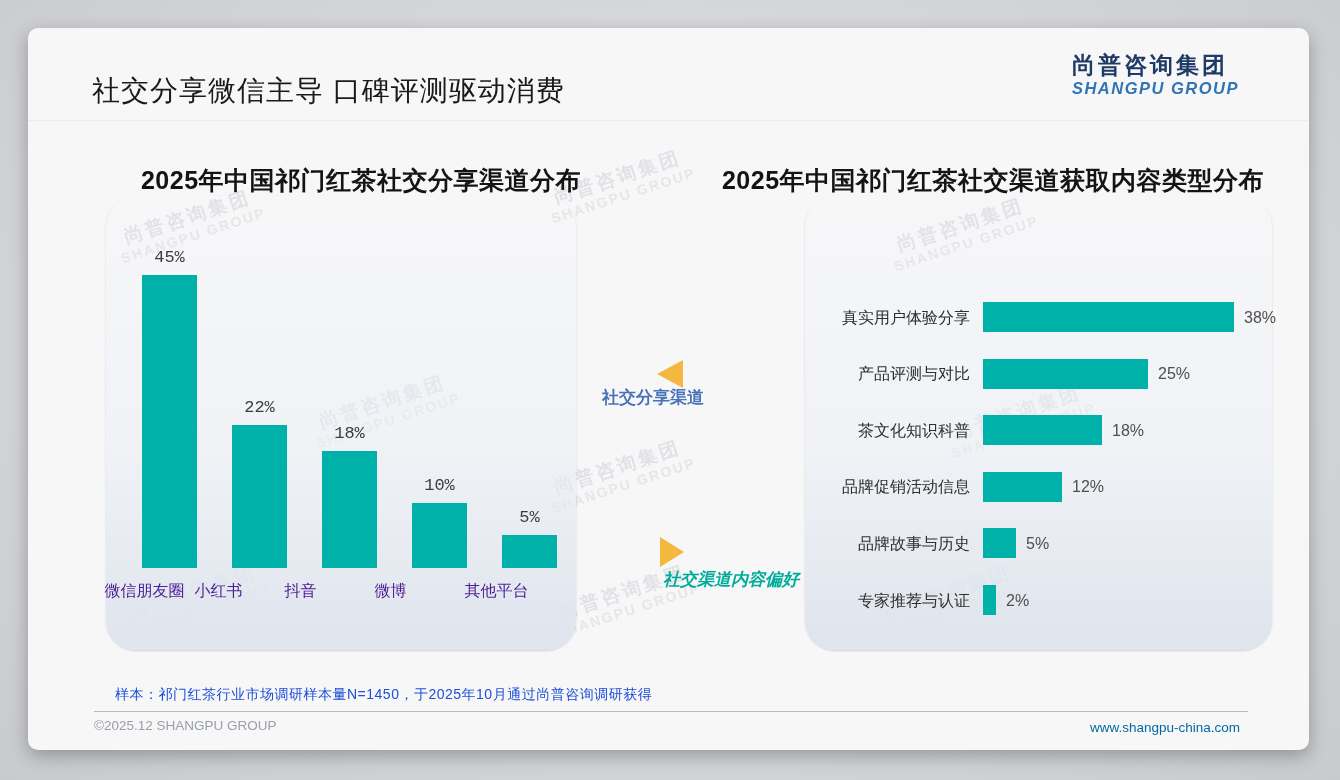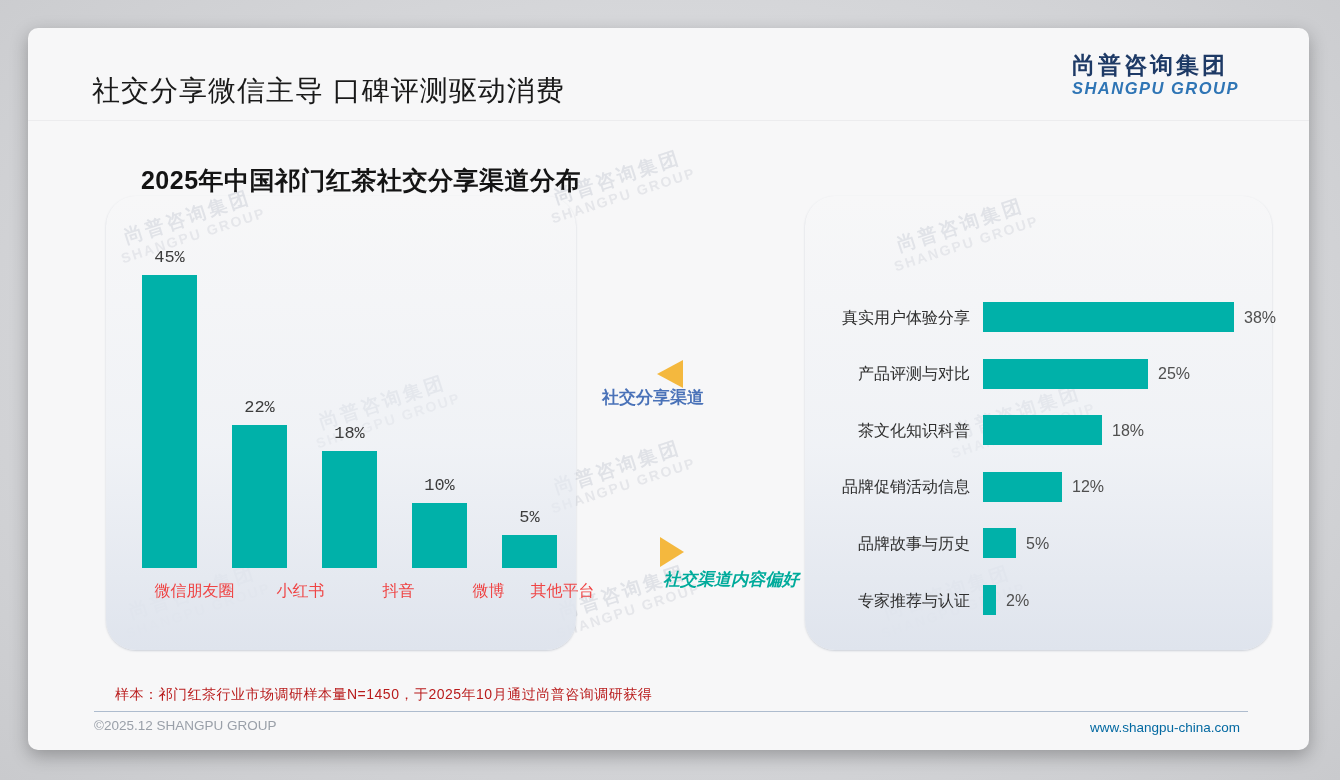--- a/index.html
+++ b/index.html
@@ -29,33 +29,33 @@
   .panel{
     top:168px;height:454px;border-radius:30px;
     background:linear-gradient(180deg, rgba(247,248,250,0) 0%, rgba(234,238,244,0.55) 55%, #dfe4ed 100%);
     box-shadow:0 1px 2px rgba(110,122,145,0.30);
   }
   .panel.left{left:78px;width:470px;}
   .panel.right{left:777px;width:467px;}
   
   .vbar{background:#00b1a9;}
   .vbar-value{font-size:17px;color:#3c3c3c;text-align:center;height:22px;line-height:22px;font-family:Liberation Mono, monospace;}
-  .vbar-label{font-size:16px;color:#ef4444;text-align:right;height:20px;line-height:20px;}
+  .vbar-label{font-size:16px;color:#4c1d95;text-align:left;height:20px;line-height:20px;}
   
   .hrow-label{font-size:16px;color:#2f2f2f;text-align:right;height:31px;line-height:31px;font-family:Liberation Serif, serif;}
   .hbar{background:#00b1a9;height:30px;}
   .hbar-value{font-size:16px;color:#4f4f4f;height:31px;line-height:31px;}
   
   .tri{width:0;height:0;}
   .tri-left{left:629px;top:332px;border-top:14px solid transparent;border-bottom:14px solid transparent;border-right:26px solid #f4b83e;}
   .tri-right{left:632px;top:509px;border-top:15px solid transparent;border-bottom:15px solid transparent;border-left:24px solid #f4b83e;}
   .mid-label-1{left:549px;top:358px;width:152px;font-size:17px;font-weight:bold;color:#4a72b8;text-align:center;}
   .mid-label-2{left:635px;top:540px;width:170px;font-size:17px;font-weight:bold;color:#00ab9b;text-align:left;font-style:italic;}
   
-  .foot-note{left:87px;top:658px;font-size:14px;color:#b91c1c;letter-spacing:0.5px;}
+  .foot-note{left:87px;top:658px;font-size:14px;color:#1d4ed8;letter-spacing:0.5px;}
   .foot-rule{left:66px;top:683px;width:1154px;height:1px;background:#aebcce;}
   .foot-copy{left:66px;top:690px;font-size:13.5px;color:#9aa0a9;}
   .foot-site{right:69px;top:692px;font-size:13.5px;color:#0369a1;}
   
   .wm{
     transform:translate(-50%,-50%) rotate(-18deg);
     text-align:center;pointer-events:none;white-space:nowrap;
   }
   .wm-cn{font-size:19px;font-weight:bold;letter-spacing:3px;color:rgba(105,116,140,0.16);line-height:22px;}
   .wm-en{font-size:14px;font-weight:bold;letter-spacing:2px;color:rgba(105,116,140,0.13);line-height:16px;}
@@ -106,20 +106,21 @@
 
   <div class="abs header-title">社交分享微信主导 口碑评测驱动消费</div>
   <div class="abs header-rule"></div>
 
   <div class="abs logo">
     <div class="logo-cn">尚普咨询集团</div>
     <div class="logo-en">SHANGPU GROUP</div>
   </div>
 
   <div class="abs chart-title left">2025年中国祁门红茶社交分享渠道分布</div>
+  <div class="abs chart-title right">2025年中国祁门红茶社交渠道获取内容类型分布</div>
 
   <div class="abs panel left"></div>
   <div class="abs panel right"></div>
 
   <div class="abs" id="vchart" style="left:0;top:0;width:1281px;height:722px;">
       <div class="abs vbar" style="left: 114px; top: 247px; width: 55px; height: 293px;"></div>
       <div class="abs vbar-value" style="left: 101.5px; top: 219px; width: 80px;">45%</div>
       <div class="abs vbar-label" style="left: 76.5px; top: 553px; width: 130px;">微信朋友圈</div>
       <div class="abs vbar" style="left: 204px; top: 397px; width: 55px; height: 143px;"></div>
       <div class="abs vbar-value" style="left: 191.5px; top: 369px; width: 80px;">22%</div>

